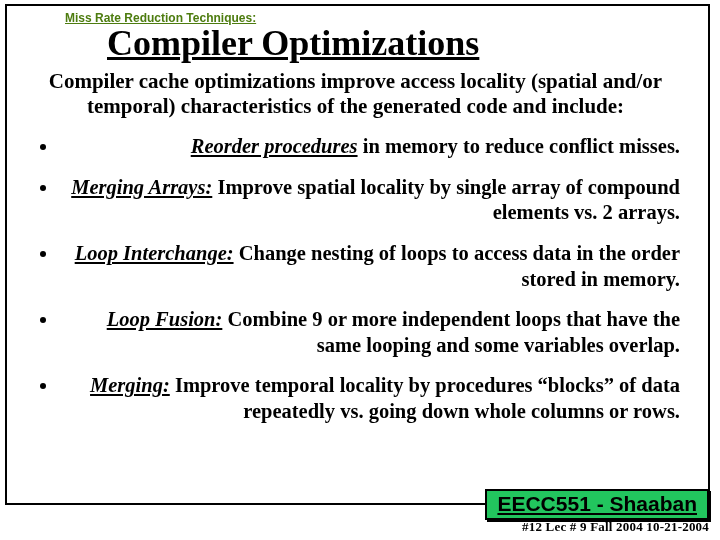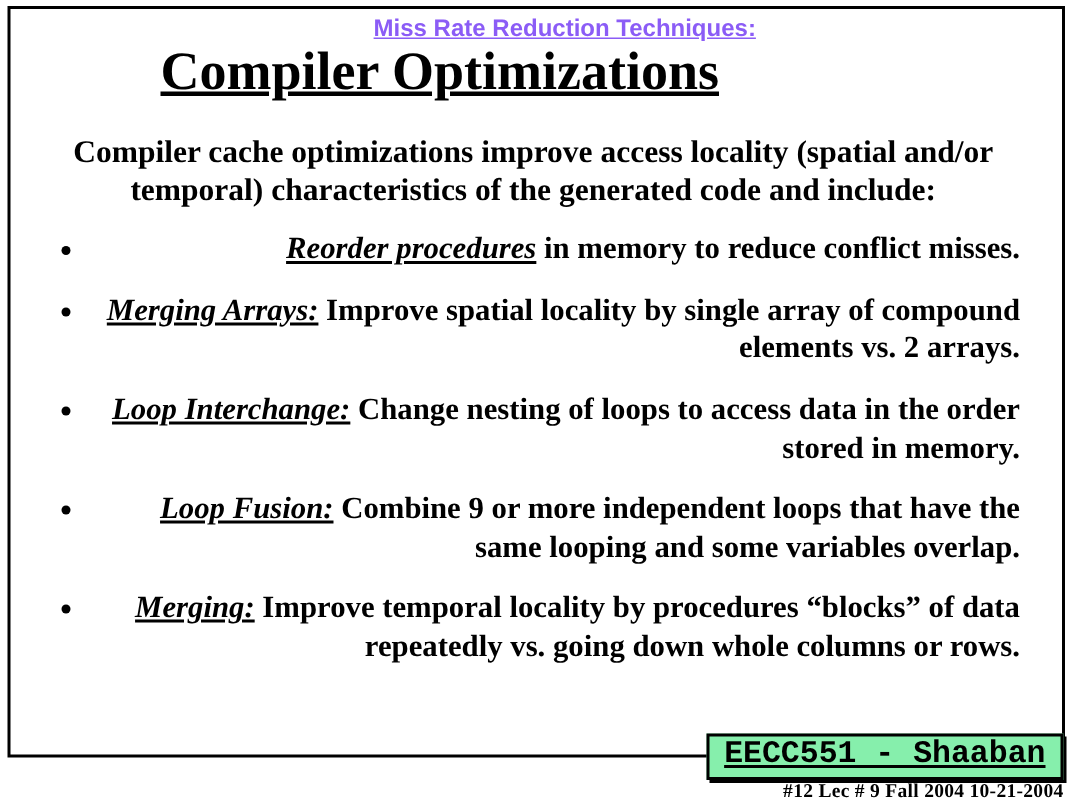--- a/index.html
+++ b/index.html
@@ -17,33 +17,32 @@
     width: 705px;
     height: 501px;
     margin: 4px 5px 0 5px;
     box-sizing: border-box;
     position: relative;
     padding: 3px 20px 0 20px;
   }
   .topic {
     font-family: Arial, Helvetica, sans-serif;
     font-weight: bold;
-    font-size: 16px;
-    color: #8b5cf6;
+    font-size: 12px;
+    color: #4d7c0f;
     text-decoration: underline;
     margin-left: 38px;
     margin-top: 2px;
-    text-align: center;
   }
   .title {
     font-family: "Times New Roman", serif;
     font-weight: bold;
     font-size: 36px;
     text-decoration: underline;
-    margin: 0 0 22px 80px;
+    margin: 0 0 6px 80px;
     line-height: 1.05;
   }
   .intro {
     font-size: 21px;
     font-weight: bold;
     line-height: 1.22;
     margin: 0 6px 14px 2px;
     text-align: center;
   }
   ul.bullets {
@@ -59,27 +58,27 @@
     margin-bottom: 15px;
   }
   .key {
     text-decoration: underline;
     font-style: italic;
   }
   .footer-course {
     position: absolute;
     right: 11px;
     bottom: 20px;
-    font-family: Liberation Mono, monospace;
+    font-family: Liberation Sans, sans-serif;
     font-weight: bold;
     font-size: 21px;
     text-decoration: underline;
     border: 2px solid #000;
     box-shadow: 2px 2px 0 #000;
-    background: #86efac;
+    background: #22c55e;
     padding: 2px 10px 3px 10px;
     line-height: 1.05;
   }
   .footer-meta {
     position: absolute;
     right: 11px;
     bottom: 5px;
     font-family: "Times New Roman", serif;
     font-weight: bold;
     font-size: 13px;

